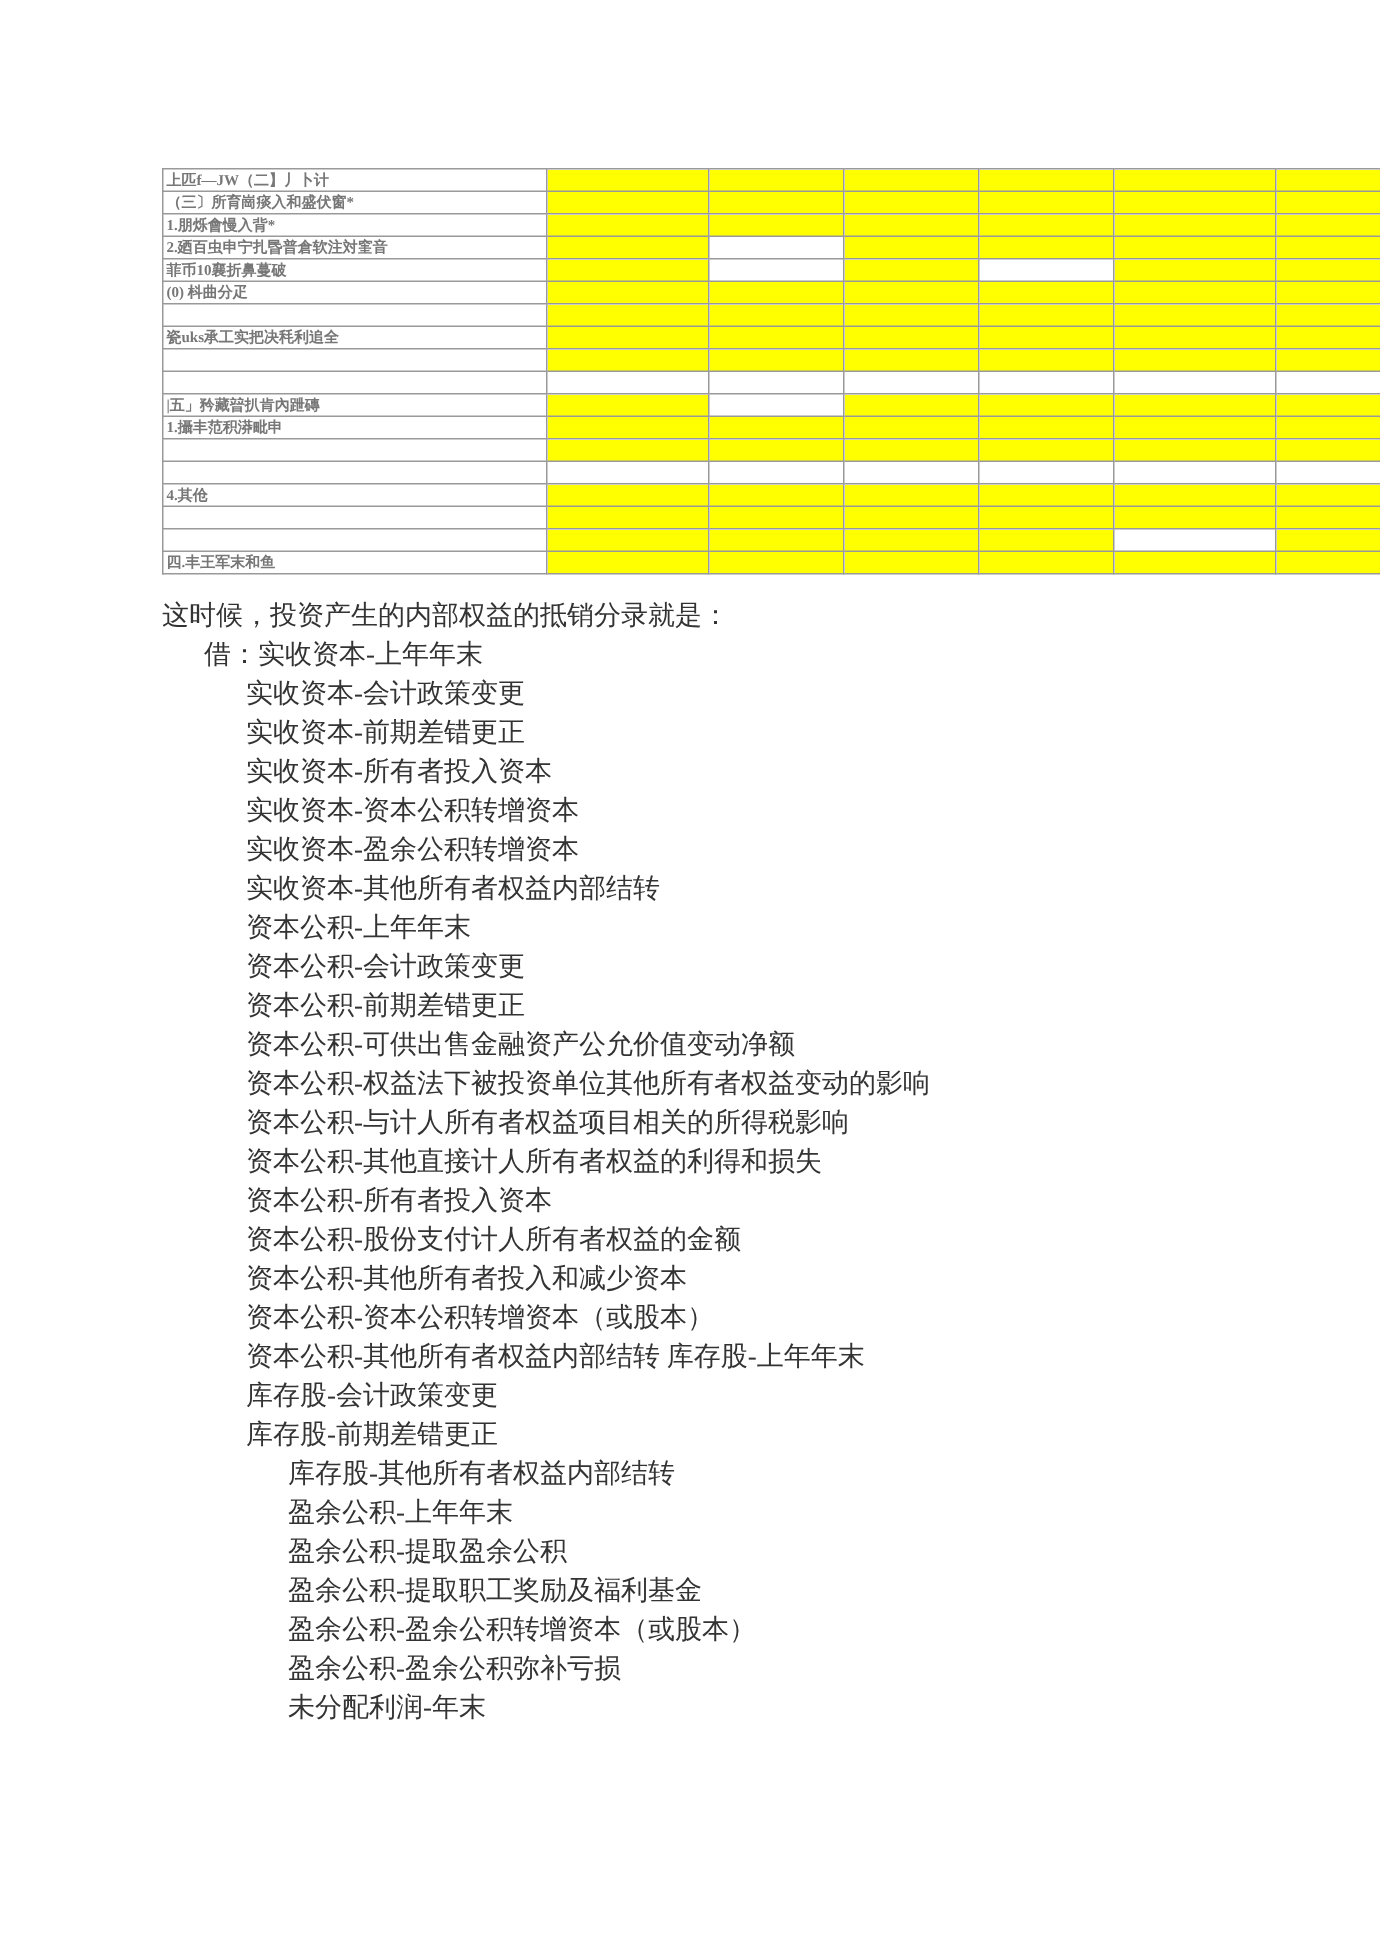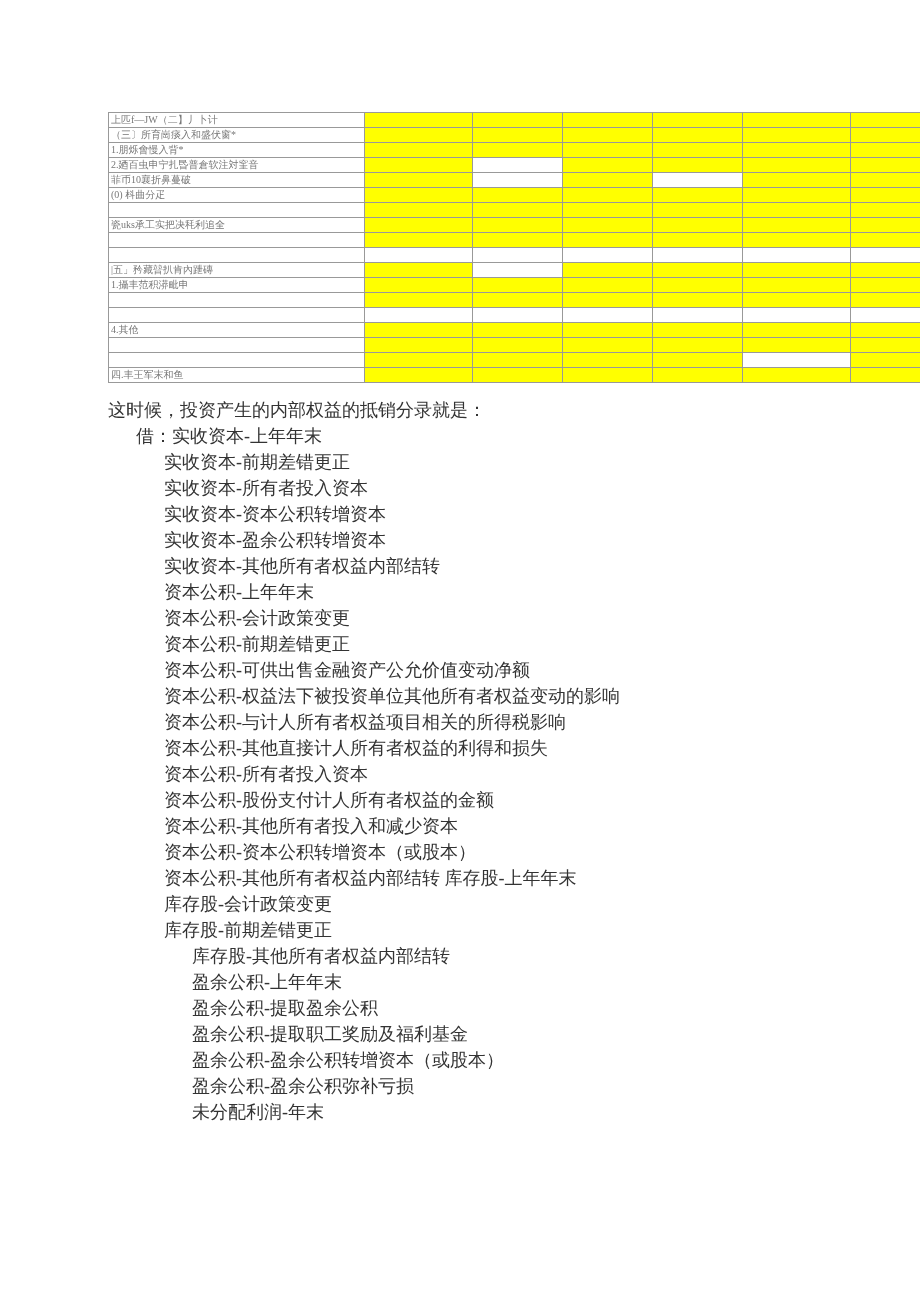--- a/index.html
+++ b/index.html
@@ -28,21 +28,21 @@
     table-layout: fixed;
   }
   table.grid td {
     border: 1px solid #999;
     height: 14px;
     padding: 0 2px;
     white-space: nowrap;
     overflow: hidden;
     vertical-align: middle;
   }
-  td.lbl { width: 256px; }
+  td.lbl { width: 256px; font-weight: bold; }
   td.yel { background: #ffff00; }
   td.wht { background: #fff; }
   .body-text {
     margin-left: 108px;
     margin-right: 40px;
     font-size: 18px;
     line-height: 26px;
     color: #333;
     padding-top: 14px;
   }
@@ -232,20 +232,21 @@
             <td class="yel"></td>
           </tr>
         </tbody>
     </table>
   </div>
 
   <div class="body-text">
     <p class="ind0">这时候，投资产生的内部权益的抵销分录就是：</p>
     <div id="lines-host">
         <p class="ind1">借：实收资本-上年年末</p>
+        <p class="ind2">实收资本-会计政策变更</p>
         <p class="ind2">实收资本-前期差错更正</p>
         <p class="ind2">实收资本-所有者投入资本</p>
         <p class="ind2">实收资本-资本公积转增资本</p>
         <p class="ind2">实收资本-盈余公积转增资本</p>
         <p class="ind2">实收资本-其他所有者权益内部结转</p>
         <p class="ind2">资本公积-上年年末</p>
         <p class="ind2">资本公积-会计政策变更</p>
         <p class="ind2">资本公积-前期差错更正</p>
         <p class="ind2">资本公积-可供出售金融资产公允价值变动净额</p>
         <p class="ind2">资本公积-权益法下被投资单位其他所有者权益变动的影响</p>

